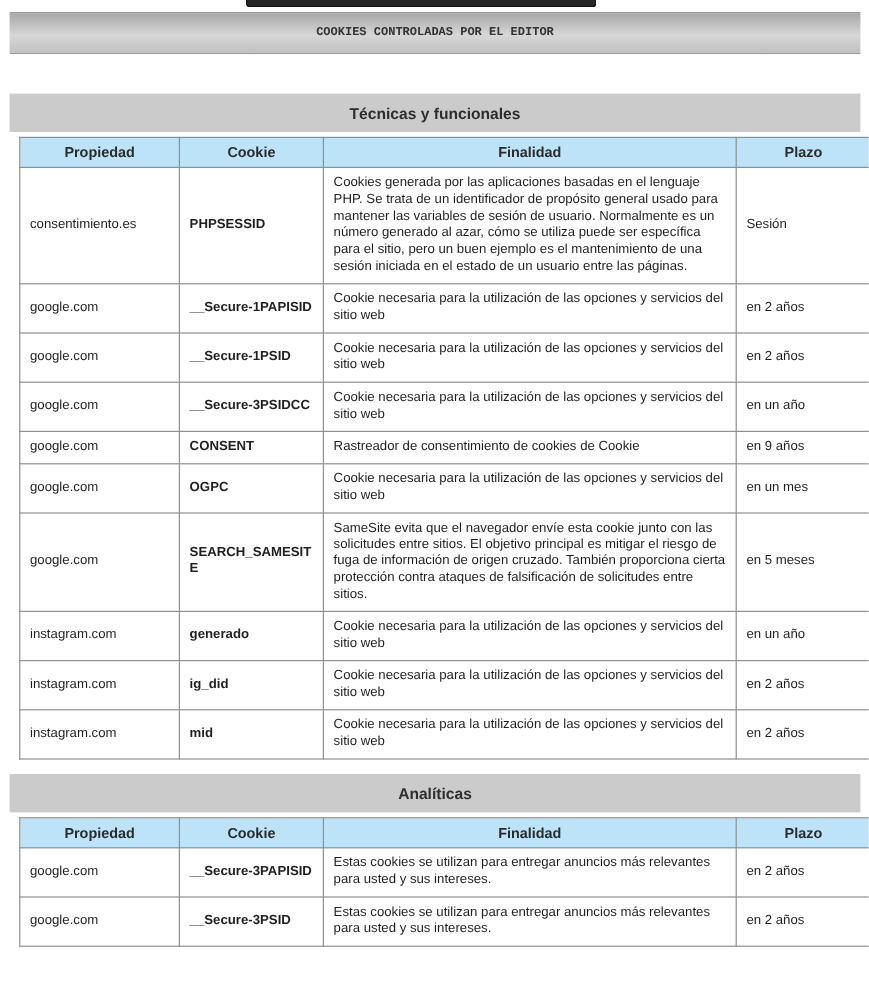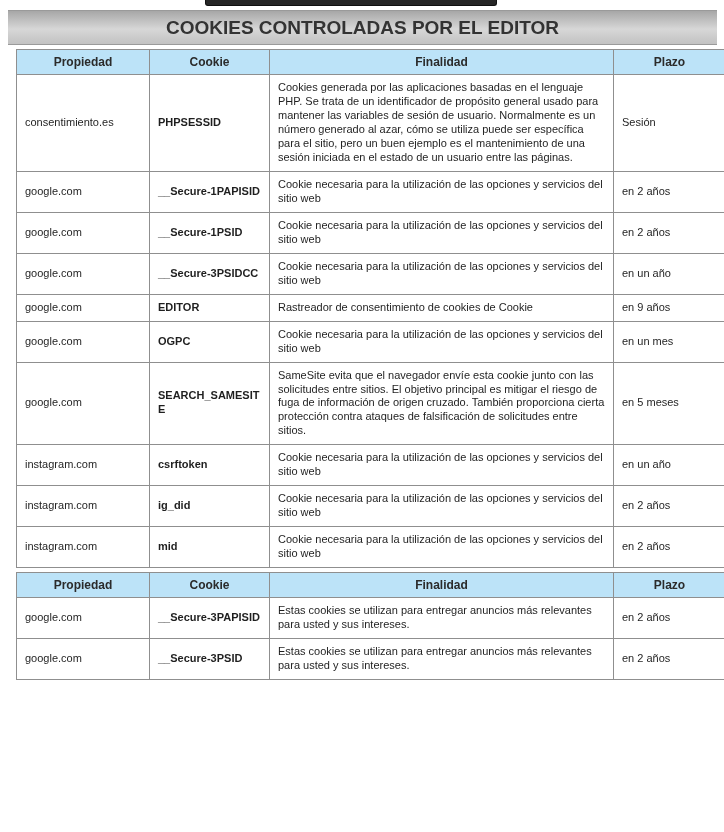--- a/index.html
+++ b/index.html
@@ -19,21 +19,21 @@
     position:absolute;left:205px;top:0;width:292px;height:6px;
     background:#262626;border:1px solid #101010;border-top:none;
     border-radius:0 0 3px 3px;
   }
 
   .main-header{
     margin:10px 7px 0 8px;height:35px;
     background:linear-gradient(180deg,#a7a7a7 0%,#d7d7d7 55%,#c2c2c2 100%);
     border-top:1px solid #9a9a9a;border-bottom:1px solid #9a9a9a;
     display:flex;align-items:center;justify-content:center;
-    font-size:19px;font-weight:bold;color:var(--head-text);
+    font-size:10px;font-weight:bold;color:var(--head-text);font-family:Liberation Mono, monospace;
   }
 
   .section-title{
     margin:33px 7px 0 8px;height:32px;background:var(--section-gray);
     display:flex;align-items:center;justify-content:center;
     font-size:13px;font-weight:bold;color:#2e2e2e;
   }
   .section-title + table{margin-top:4px;}
   .section + .section .section-title{margin-top:12px;}
 
@@ -63,20 +63,21 @@
 <body>
 
 <div class="page">
 
   <div class="top-tab"></div>
 
   <div class="main-header">COOKIES CONTROLADAS POR EL EDITOR</div>
 
   <div id="sections">
       <div class="section">
+        <div class="section-title">Técnicas y funcionales</div>
         <table class="cookies">
           <colgroup>
             <col class="c-prop">
             <col class="c-cookie">
             <col class="c-fin">
             <col class="c-plazo">
           </colgroup>
           <thead>
             <tr>
               <th>Propiedad</th>
@@ -105,58 +106,59 @@
               <td class="plazo-cell">en 2 años</td>
             </tr>
             <tr>
               <td class="prop-cell">google.com</td>
               <td class="cookie-cell">__Secure-3PSIDCC</td>
               <td class="fin-cell">Cookie necesaria para la utilización de las opciones y servicios del sitio web</td>
               <td class="plazo-cell">en un año</td>
             </tr>
             <tr>
               <td class="prop-cell">google.com</td>
-              <td class="cookie-cell">EDITOR</td>
+              <td class="cookie-cell">CONSENT</td>
               <td class="fin-cell">Rastreador de consentimiento de cookies de Cookie</td>
               <td class="plazo-cell">en 9 años</td>
             </tr>
             <tr>
               <td class="prop-cell">google.com</td>
               <td class="cookie-cell">OGPC</td>
               <td class="fin-cell">Cookie necesaria para la utilización de las opciones y servicios del sitio web</td>
               <td class="plazo-cell">en un mes</td>
             </tr>
             <tr>
               <td class="prop-cell">google.com</td>
               <td class="cookie-cell">SEARCH_SAMESITE</td>
               <td class="fin-cell">SameSite evita que el navegador envíe esta cookie junto con las solicitudes entre sitios. El objetivo principal es mitigar el riesgo de fuga de información de origen cruzado. También proporciona cierta protección contra ataques de falsificación de solicitudes entre sitios.</td>
               <td class="plazo-cell">en 5 meses</td>
             </tr>
             <tr>
               <td class="prop-cell">instagram.com</td>
-              <td class="cookie-cell">csrftoken</td>
+              <td class="cookie-cell">generado</td>
               <td class="fin-cell">Cookie necesaria para la utilización de las opciones y servicios del sitio web</td>
               <td class="plazo-cell">en un año</td>
             </tr>
             <tr>
               <td class="prop-cell">instagram.com</td>
               <td class="cookie-cell">ig_did</td>
               <td class="fin-cell">Cookie necesaria para la utilización de las opciones y servicios del sitio web</td>
               <td class="plazo-cell">en 2 años</td>
             </tr>
             <tr>
               <td class="prop-cell">instagram.com</td>
               <td class="cookie-cell">mid</td>
               <td class="fin-cell">Cookie necesaria para la utilización de las opciones y servicios del sitio web</td>
               <td class="plazo-cell">en 2 años</td>
             </tr>
           </tbody>
         </table>
       </div>
       <div class="section">
+        <div class="section-title">Analíticas</div>
         <table class="cookies">
           <colgroup>
             <col class="c-prop">
             <col class="c-cookie">
             <col class="c-fin">
             <col class="c-plazo">
           </colgroup>
           <thead>
             <tr>
               <th>Propiedad</th>

